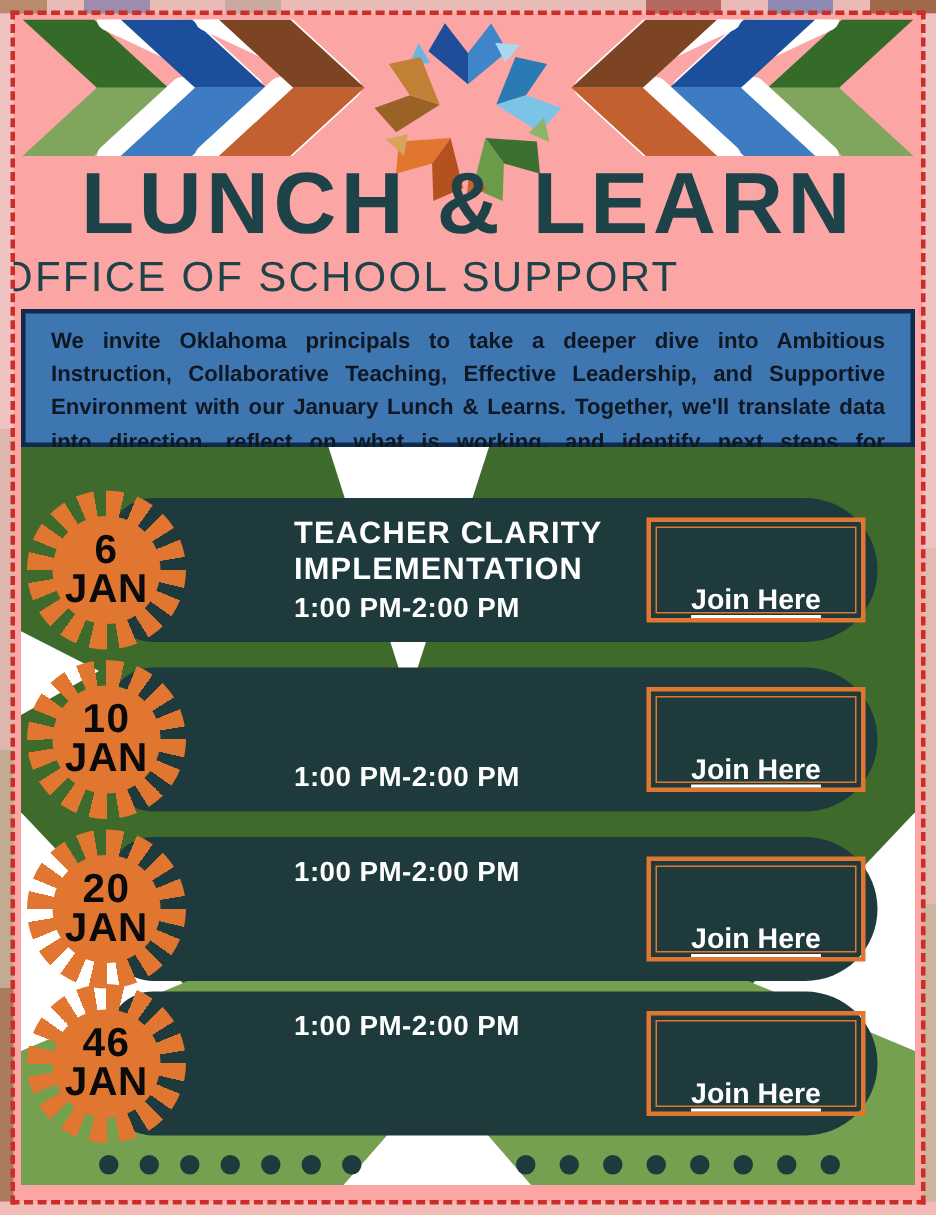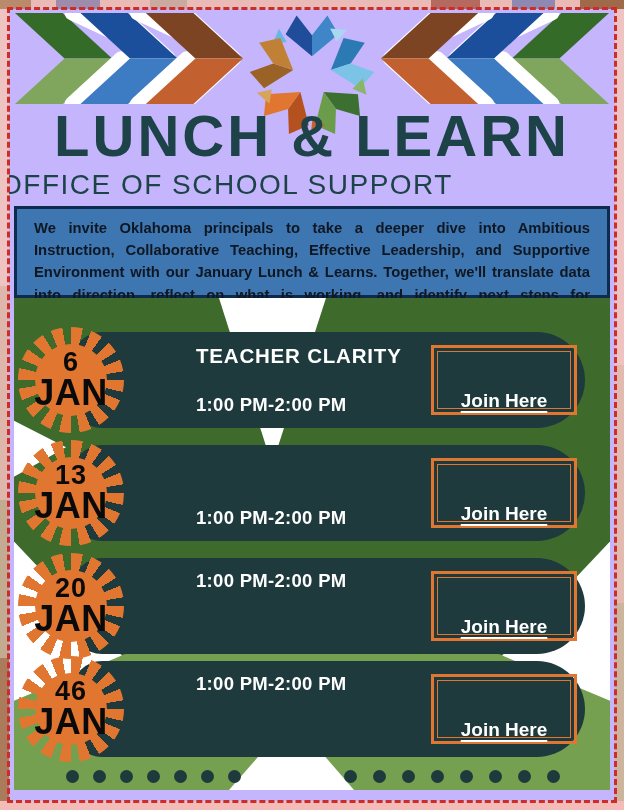--- a/index.html
+++ b/index.html
@@ -1,16 +1,16 @@
 <!DOCTYPE html>
 <html><head>
 <meta charset="utf-8">
 <style>
   html,body{margin:0;padding:0;background:#fff;}
-  .page{position:relative;width:624px;height:810px;overflow:hidden;background:#c4b5fd;
+  .page{position:relative;width:624px;height:810px;overflow:hidden;background:#fca5a5;
         font-family:"Liberation Sans",sans-serif;}
   
   .m{position:absolute;z-index:40;}
   .m-top{left:0;top:0;width:624px;height:9px;
     background:linear-gradient(90deg,#b98a6b 0 5%,#e9bab6 5% 9%,#9d8cab 9% 16%,#e9bab6 16% 24%,
       #caa9a0 24% 30%,#e9bab6 30% 62%,#e9bab6 62% 69%,#b46a5e 69% 77%,#e9bab6 77% 82%,
       #8d89b3 82% 89%,#e9bab6 89% 93%,#a06a4a 93% 100%);}
   .m-bottom{left:0;bottom:0;width:624px;height:9px;background:#f4bcb8;}
   .m-left{left:0;top:9px;width:9px;height:792px;
     background:linear-gradient(180deg,#eec3c1 0 35%,#dfb6ab 35% 62%,#c2ab90 62% 82%,#ab7c5c 82% 100%);}
@@ -56,21 +56,21 @@
   
   .starburst{position:absolute;left:4px;top:-5px;width:106px;height:106px;}
   .burst-shape{position:absolute;inset:0;border-radius:50%;
     background:repeating-conic-gradient(#e0762f 0deg 13deg,transparent 13deg 22.5deg);}
   .burst-shape::after{content:"";position:absolute;left:17px;top:17px;width:72px;height:72px;
     background:#e0762f;border-radius:50%;}
   .date-text{position:absolute;inset:0;display:flex;flex-direction:column;
     align-items:center;justify-content:center;z-index:1;color:#0a0a0a;
     font-weight:bold;line-height:0.95;}
   .date-day{font-size:27px;letter-spacing:1px;}
-  .date-month{font-size:36px;letter-spacing:0.5px;}
+  .date-month{font-size:27px;letter-spacing:0.5px;}
   
   .dots{position:absolute;display:flex;z-index:4;}
   .dots-left{left:52px;top:472px;}
   .dots-right{left:330px;top:472px;}
   .dot{width:13px;height:13px;border-radius:50%;background:#1e3a3c;}
   .dots-left .dot{margin-right:14px;}
   .dots-right .dot{margin-right:16px;}
 </style>
 </head>
 <body>
@@ -162,20 +162,21 @@
       <path d="M0,125 L52,152 L0,182 Z" fill="#ffffff"></path>
       <path d="M0,410 L150,346 H446 L596,410 V501 H0 Z" fill="#74a04f"></path>
       <path d="M215,501 L340,501 L278,428 Z" fill="#ffffff"></path>
     </svg>
 
     <div class="event-row" style="top:34px;">
       <div class="pill">
         <div class="event-text">
           <div class="event-title">
             <span>TEACHER CLARITY</span>
+            <span>IMPLEMENTATION</span>
           </div>
           <div class="event-time">1:00 PM-2:00 PM</div>
         </div>
         <a class="join-btn" href="#">
           <span>Join Here</span>
         </a>
       </div>
       <div class="starburst">
         <div class="burst-shape"></div>
         <div class="date-text">
@@ -192,21 +193,21 @@
           </div>
           <div class="event-time">1:00 PM-2:00 PM</div>
         </div>
         <a class="join-btn" href="#">
           <span>Join Here</span>
         </a>
       </div>
       <div class="starburst">
         <div class="burst-shape"></div>
         <div class="date-text">
-          <div class="date-day">13</div>
+          <div class="date-day">10</div>
           <div class="date-month">JAN</div>
         </div>
       </div>
     </div>
 
     <div class="event-row" style="top:260px;">
       <div class="pill">
         <div class="event-text">
           <div class="event-time">1:00 PM-2:00 PM</div>
         </div>

